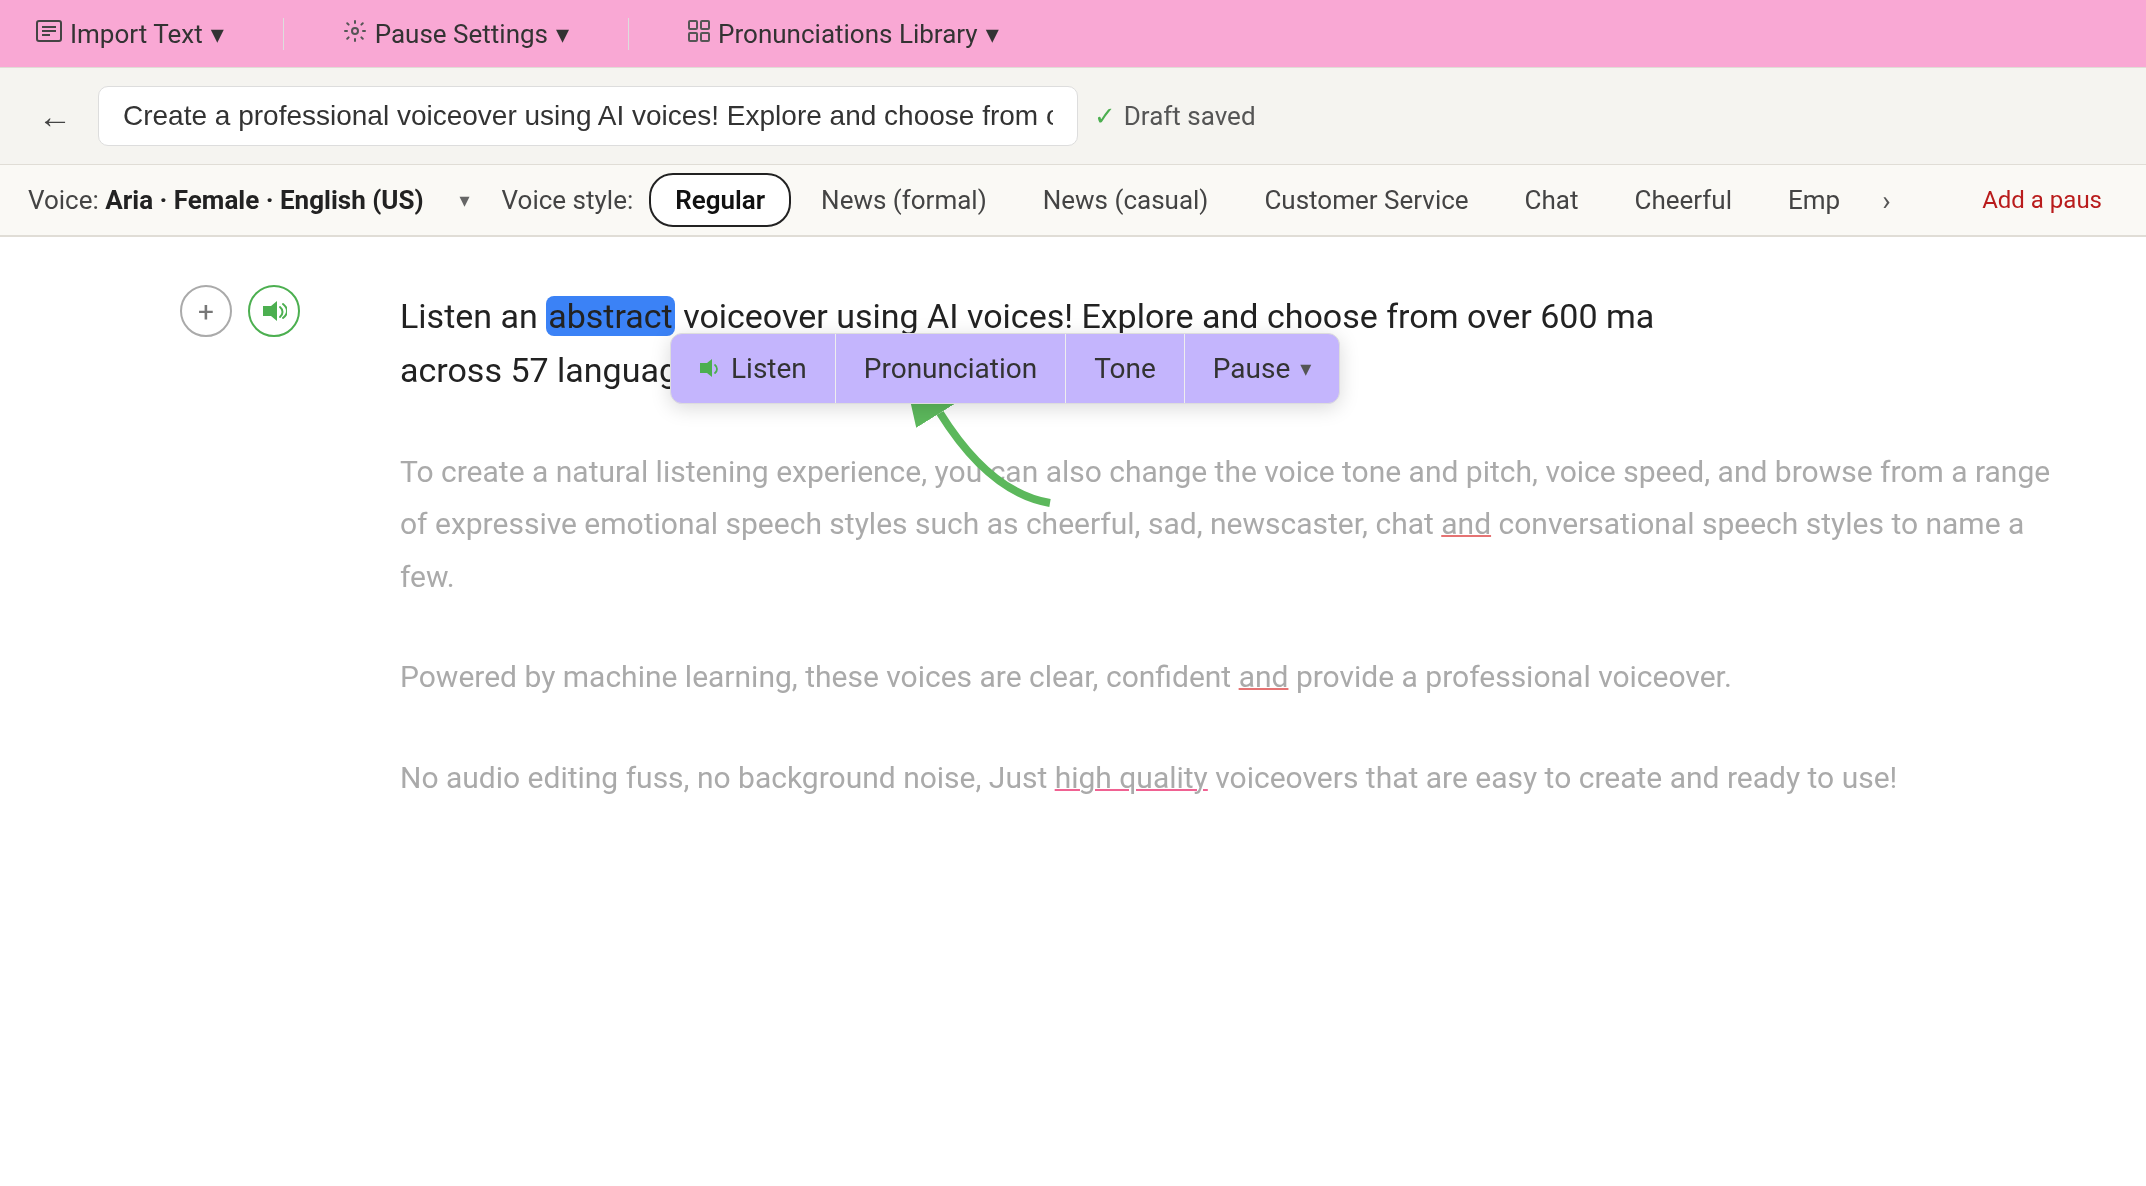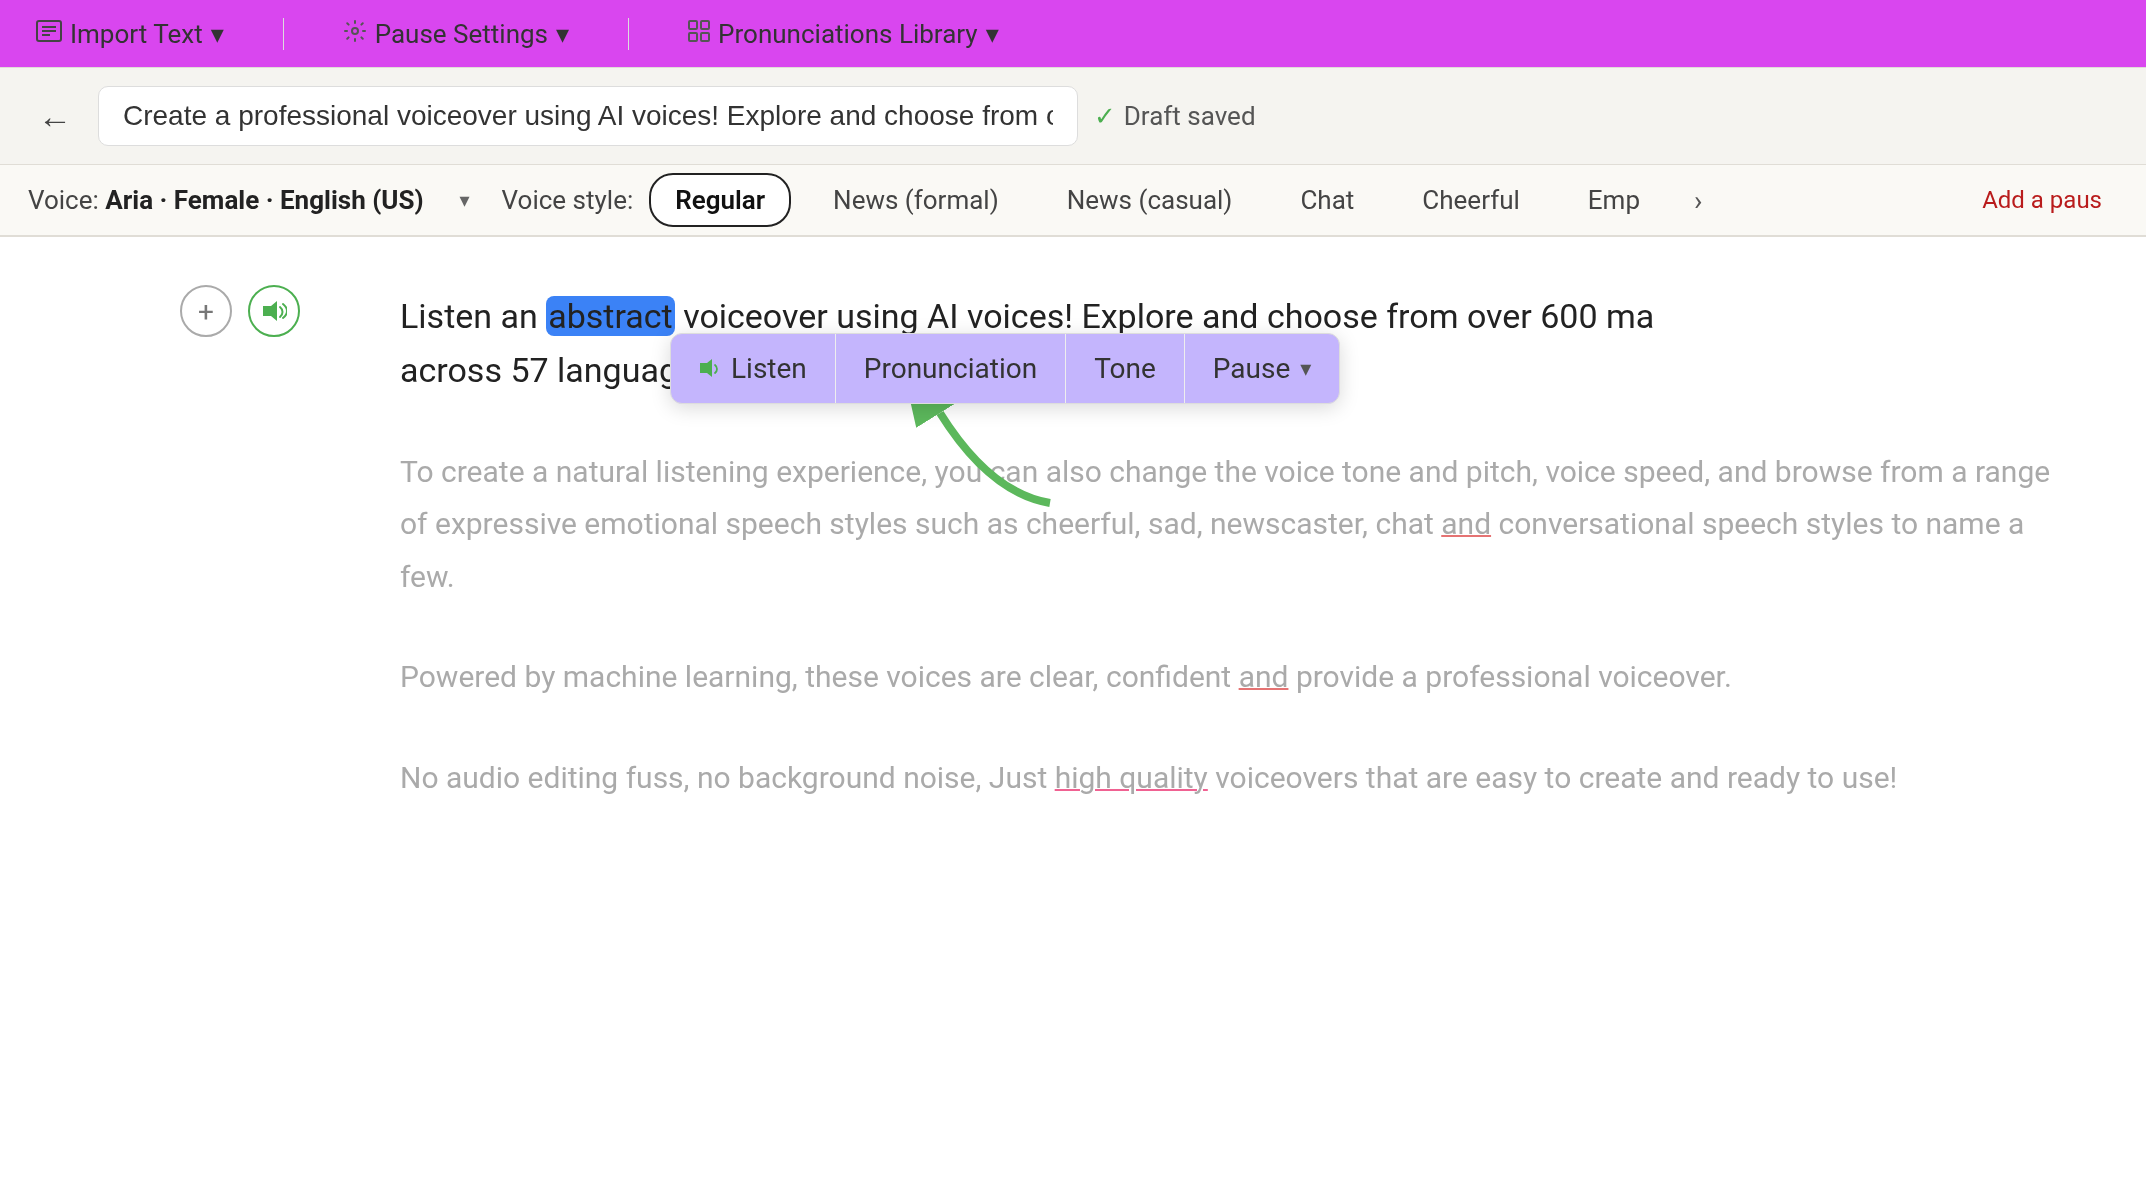--- a/index.html
+++ b/index.html
@@ -10,21 +10,21 @@
       min-height: 1186px;
       overflow: hidden;
     }
 
     
     .toolbar {
       display: flex;
       align-items: center;
       padding: 0 24px;
       height: 68px;
-      background: #d946ef;
+      background: #f9a8d4;
       border-bottom: 1px solid #e0ddd6;
       gap: 47px;
     }
     .toolbar-item {
       display: flex;
       align-items: center;
       gap: 8px;
       font-size: 26px;
       color: #333;
       cursor: pointer;
@@ -95,21 +95,21 @@
     .style-label {
       font-size: 26px;
       color: #444;
       margin-left: 32px;
       margin-right: 16px;
       white-space: nowrap;
     }
     .style-tabs {
       display: flex;
       align-items: center;
-      gap: 16px;
+      gap: 4px;
       overflow: hidden;
     }
     .style-tab {
       padding: 10px 24px;
       border-radius: 24px;
       font-size: 26px;
       cursor: pointer;
       white-space: nowrap;
       color: #444;
       border: 2px solid transparent;
@@ -307,20 +307,21 @@
     Voice: <strong>Aria · Female · English (US)</strong>
   </span>
   <span class="voice-select-arrow">▾</span>
 
   <span class="style-label">Voice style:</span>
 
   <div class="style-tabs">
     <div class="style-tab active">Regular</div>
     <div class="style-tab">News (formal)</div>
     <div class="style-tab">News (casual)</div>
+    <div class="style-tab">Customer Service</div>
     <div class="style-tab">Chat</div>
     <div class="style-tab">Cheerful</div>
     <div class="style-tab">Emp</div>
     <div class="style-chevron">›</div>
   </div>
 
   <div class="add-pause-btn">
     <span>Add a paus</span>
   </div>
 </div>

